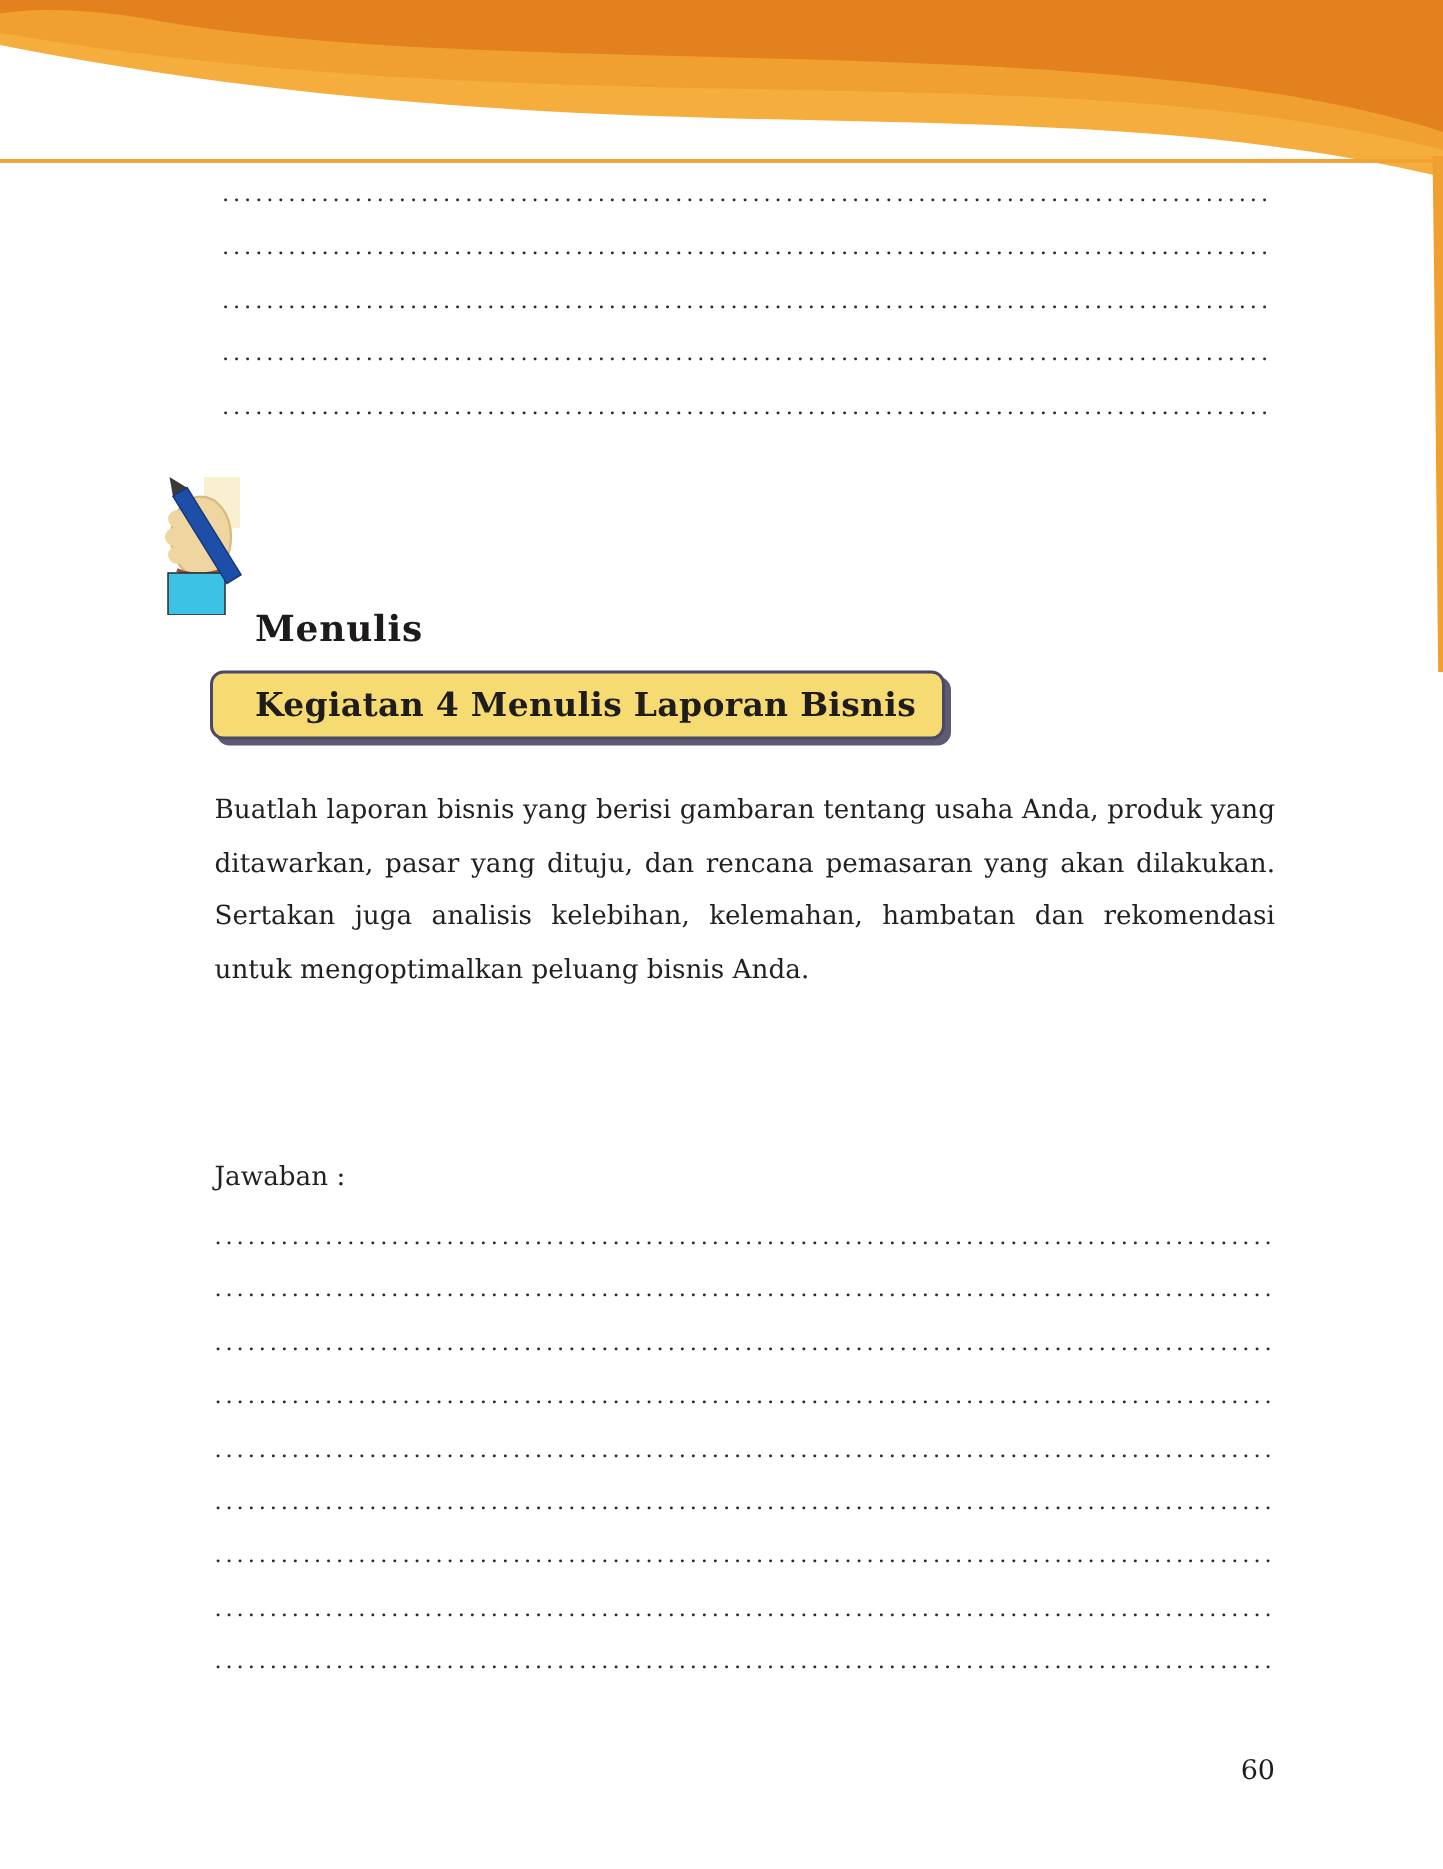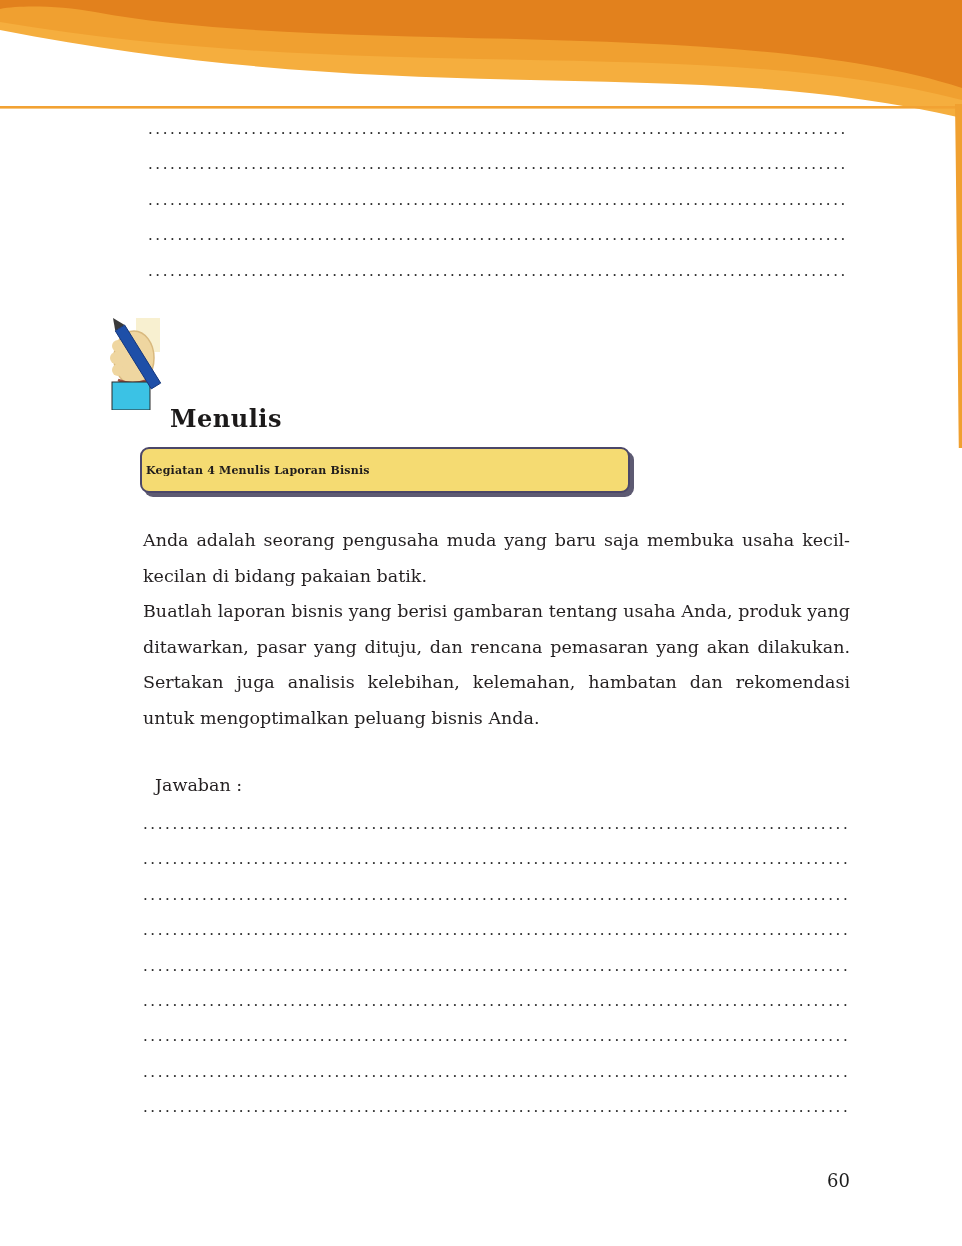--- a/index.html
+++ b/index.html
@@ -18,27 +18,27 @@
   #menulis-icon{top:318px;left:106px;width:56px;height:92px;}
   #menulis-title{
     top:374px;left:170px;font-size:24px;font-weight:bold;color:#1c1a1a;letter-spacing:0.5px;margin-top:30px;
   }
   #activity-box{
     top:447px;left:140px;width:486px;height:42px;
     background:#F5DB72;border:2.5px solid #4B4769;border-radius:9px;
     box-shadow:4px 4px 0 #5d5a72;display:flex;align-items:center;
   }
   #activity-box .label{
-    padding-left:4px;font-size:11px;font-weight:bold;color:#1f1c1c;letter-spacing:0.2px;
+    padding-left:28px;font-size:22px;font-weight:bold;color:#1f1c1c;letter-spacing:0.2px;
   }
   #body-text{top:523px;left:143px;width:707px;}
   #body-text p{
     margin:0;font-size:17.5px;line-height:35.5px;text-align:justify;color:#231f20;
   }
-  #jawaban-label{top:768px;left:143px;font-size:17.5px;line-height:35.5px;color:#231f20;margin-left:12px;}
+  #jawaban-label{top:768px;left:143px;font-size:17.5px;line-height:35.5px;color:#231f20;}
   #page-number{top:1138px;left:826px;width:24px;font-size:18px;color:#1d1d1d;text-align:right;margin-top:32px;}
 </style>
 </head>
 <body>
 
 <svg class="banner-svg" viewBox="0 0 962 460" xmlns="http://www.w3.org/2000/svg">
 
   <path d="M0 0 H962 V118 C 680 52 420 112 0 30 Z" fill="#F5AE3E"></path>
 
   <path d="M0 0 H962 V100 C 700 33 380 86 0 22 Z" fill="#F0A030"></path>
@@ -77,21 +77,20 @@
   </g>
 </svg>
 
 <div id="menulis-title" class="content-abs">Menulis</div>
 
 <div id="activity-box" class="content-abs">
   <span class="label">Kegiatan 4 Menulis Laporan Bisnis</span>
 </div>
 
 <div id="body-text" class="content-abs">
-  <p>Anda adalah seorang pengusaha muda yang baru saja membuka usaha kecil-kecilan di bidang pakaian batik.</p>
   <p>Buatlah laporan bisnis yang berisi gambaran tentang usaha Anda, produk yang ditawarkan, pasar yang dituju, dan rencana pemasaran yang akan dilakukan. Sertakan juga analisis kelebihan, kelemahan, hambatan dan rekomendasi untuk mengoptimalkan peluang bisnis Anda.</p>
 </div>
 
 <div id="jawaban-label" class="content-abs">Jawaban :</div>
 
 <div id="answer-lines" class="content-abs">
   <div class="dotline">..............................................................................................................</div>
   <div class="dotline">..............................................................................................................</div>
   <div class="dotline">..............................................................................................................</div>
   <div class="dotline">..............................................................................................................</div>

